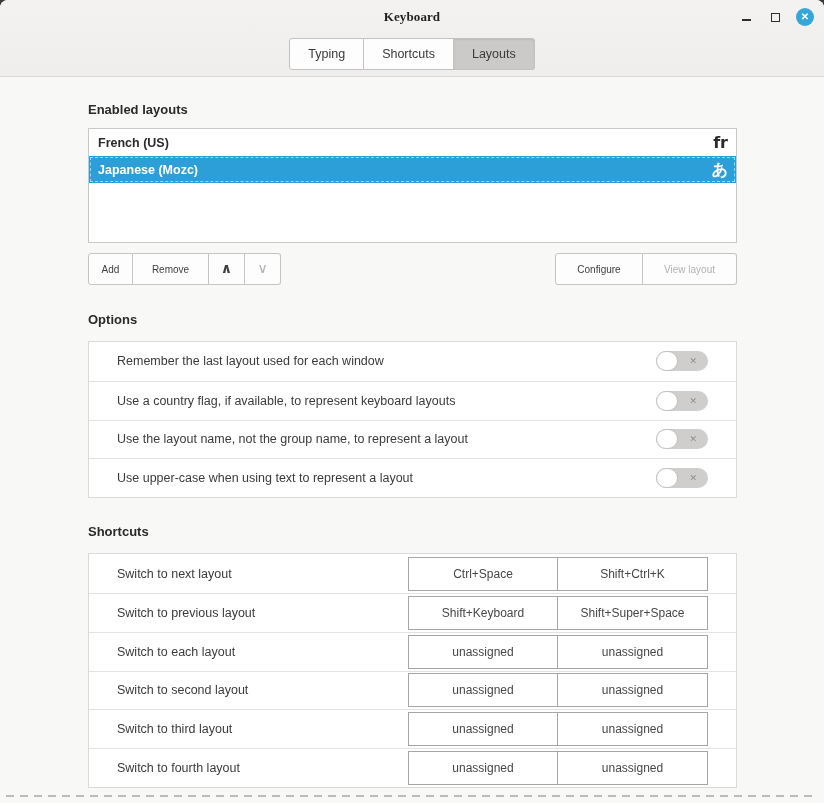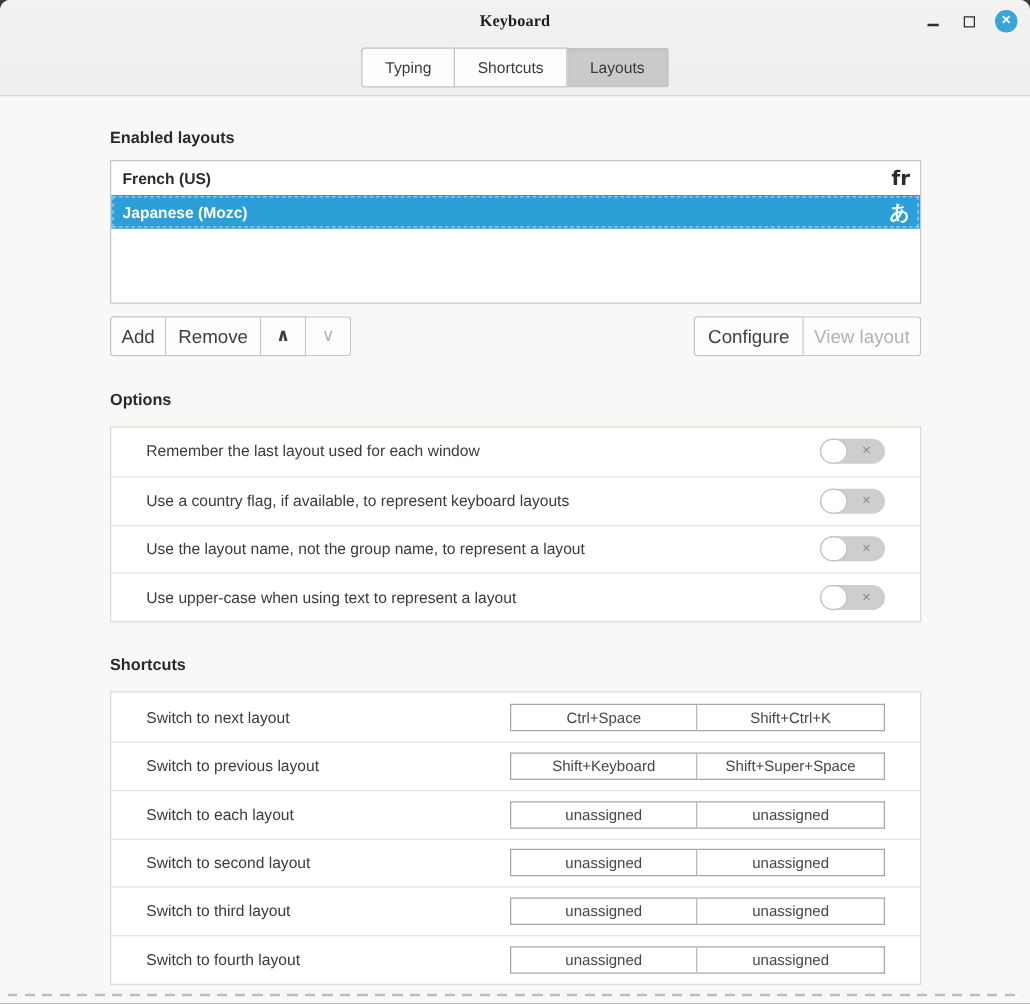--- a/index.html
+++ b/index.html
@@ -91,21 +91,21 @@
     outline-offset: -2px;
   }
   
   .list-toolbar { margin-top: 10px; display: flex; align-items: center; }
   .btn-group { display: flex; }
   .btn {
     height: 32px;
     background: #fdfdfd;
     border: 1px solid #c6c5c3;
     border-left-width: 0;
-    font-size: 15px; color: #3f3f3f;
+    font-size: 10px; color: #3f3f3f;
     display: flex; align-items: center; justify-content: center;
     cursor: default;
   }
   .btn:first-child { border-left-width: 1px; border-radius: 3px 0 0 3px; }
   .btn:last-child { border-radius: 0 3px 3px 0; }
   .btn.disabled { color: #b3b2b0; }
   .btn-add { width: 45px; }
   .btn-remove { width: 76px; }
   .btn-arrow { width: 36px; font-size: 14px; font-weight: 700; padding-bottom: 2px; }
   .btn-arrow.disabled { font-weight: 400; }
@@ -143,21 +143,21 @@
     border-radius: 10px;
   }
   .toggle .off-x {
     position: absolute; right: 11px; top: 50%;
     transform: translateY(-50%);
     font-size: 9px; font-weight: 700; color: #8f8e8c; line-height: 1;
   }
   
   .kb-pair { display: flex; }
   .kb-btn {
-    width: 150px; height: 22px;
+    width: 150px; height: 34px;
     background: #ffffff;
     border: 1px solid #a7a6a4;
     border-left-width: 0;
     font-size: 12px; color: #474747;
     display: flex; align-items: center; justify-content: center;
     cursor: default;
   }
   .kb-btn:first-child { border-left-width: 1px; }
   
   .resize-dashes {

